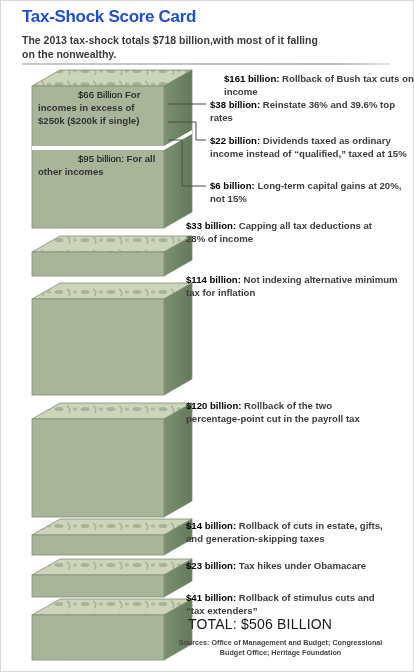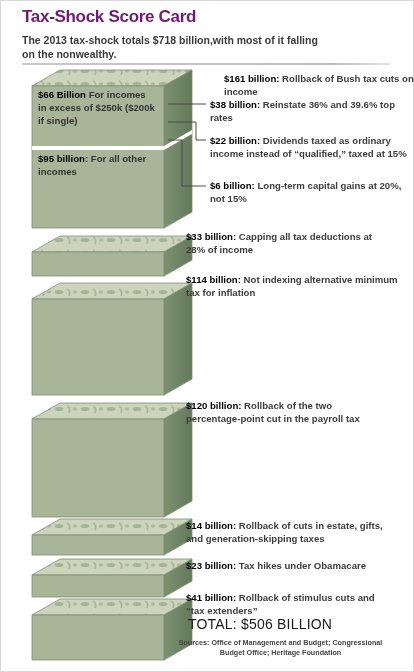--- a/index.html
+++ b/index.html
@@ -26,21 +26,21 @@
   .header {
     position: absolute;
     left: 22px;
     top: 8px;
     width: 370px;
   }
   .title {
     font-size: 17px;
     font-weight: bold;
     letter-spacing: -0.3px;
-    color: #701a75;
+    color: #1d4ed8;
     margin: 0 0 6px 0;
     line-height: 1.1;
   }
   .subtitle {
     font-size: 10.5px;
     font-weight: bold;
     color: #3a3a3a;
     line-height: 1.38;
     margin: 0;
     width: 300px;
@@ -82,21 +82,21 @@
   }
 
   
   .face-label {
     position: absolute;
     font-size: 9.6px;
     line-height: 1.36;
     font-weight: bold;
     color: #1e1e1e;
   }
-  .face-label .amt { color: #000; font-weight: bold; }
+  .face-label .amt { color: #000; font-weight: normal; margin-left: 40px; }
   .face-label .desc { color: #333; font-weight: bold; }
 
   .total {
     position: absolute;
     left: 188px;
     top: 616px;
     font-size: 14px;
     font-weight: normal;
     letter-spacing: 0.2px;
     color: #1a1a1a;
@@ -203,21 +203,21 @@
 </div>
 
 <div class="callout" style="left:210px; top:135px; width:198px;">
   <span class="amt">$22 billion:</span><span class="desc"> Dividends taxed as ordinary income instead of “qualified,” taxed at 15%</span>
 </div>
 
 <div class="callout" style="left:210px; top:180px; width:196px;">
   <span class="amt">$6 billion:</span><span class="desc"> Long-term capital gains at 20%, not 15%</span>
 </div>
 
-<div class="callout" style="left:186px; top:231px; width:200px;">
+<div class="callout" style="left:186px; top:220px; width:200px;">
   <span class="amt">$33 billion:</span><span class="desc"> Capping all tax deductions at 28% of income</span>
 </div>
 
 <div class="callout" style="left:186px; top:274px; width:214px;">
   <span class="amt">$114 billion:</span><span class="desc"> Not indexing alternative minimum tax for inflation</span>
 </div>
 
 <div class="callout" style="left:186px; top:400px; width:200px;">
   <span class="amt">$120 billion:</span><span class="desc"> Rollback of the two percentage-point cut in the payroll tax</span>
 </div>

